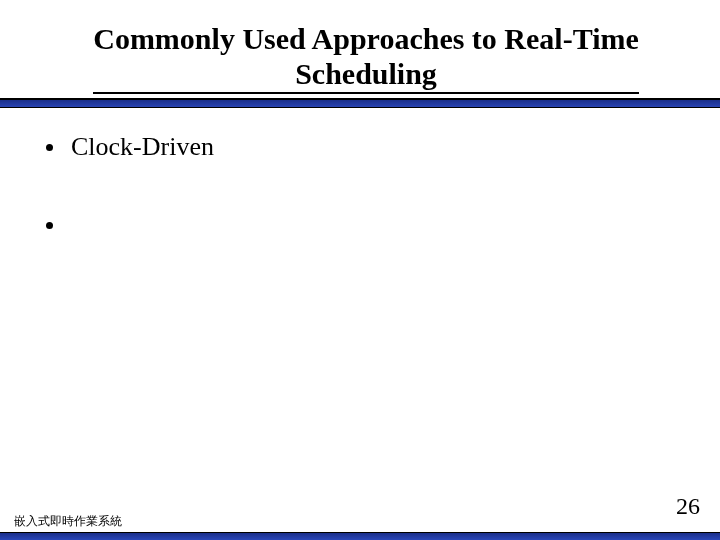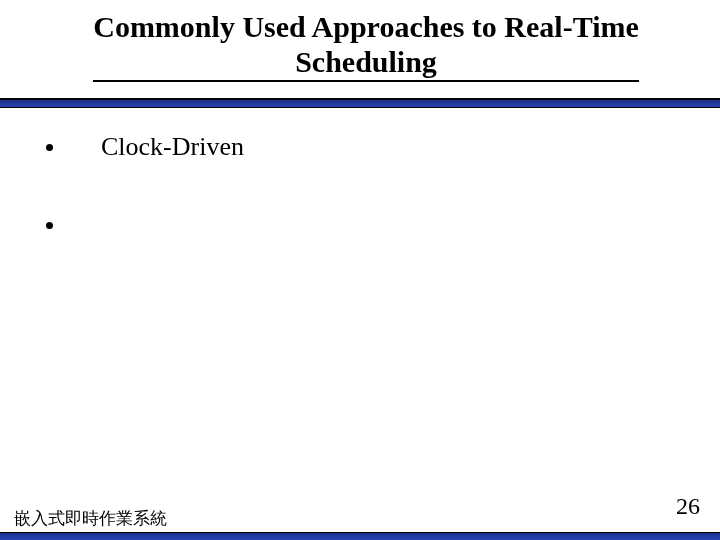--- a/index.html
+++ b/index.html
@@ -5,21 +5,21 @@
   * { margin: 0; padding: 0; box-sizing: border-box; }
   html, body { width: 720px; height: 540px; font-family: "Times New Roman", Times, serif; background: #fff; color: #000; }
   .slide {
     position: relative;
     width: 720px;
     height: 540px;
     background: #fff;
     overflow: hidden;
   }
   .title-area {
-    padding-top: 10px;
+    padding-top: 22px;
     text-align: center;
     margin-left: 12px;
   }
   .title-text {
     display: inline-block;
     font-size: 30px;
     font-weight: bold;
     line-height: 1.15;
     border-bottom: 2px solid #000;
     padding-bottom: 1px;
@@ -42,21 +42,20 @@
     position: absolute;
     top: 132px;
     left: 46px;
     right: 46px;
   }
   .bullet-item {
     font-size: 26px;
     display: flex;
     align-items: flex-start;
     margin-bottom: 48px;
-    gap: 30px;
   }
   .bullet-dot {
     width: 7px;
     height: 7px;
     background: #000;
     border-radius: 50%;
     margin-top: 12px;
     margin-right: 18px;
     flex-shrink: 0;
   }
@@ -64,21 +63,21 @@
     position: absolute;
     left: 0;
     bottom: 0;
     width: 720px;
     height: 32px;
   }
   .footer-text {
     position: absolute;
     left: 14px;
     bottom: 10px;
-    font-size: 17px;
+    font-size: 12px;
     font-family: "PMingLiU", "MingLiU", "Times New Roman", serif;
   }
   .page-number {
     position: absolute;
     right: 20px;
     bottom: 20px;
     font-size: 24px;
   }
   .bottom-rule {
     position: absolute;

